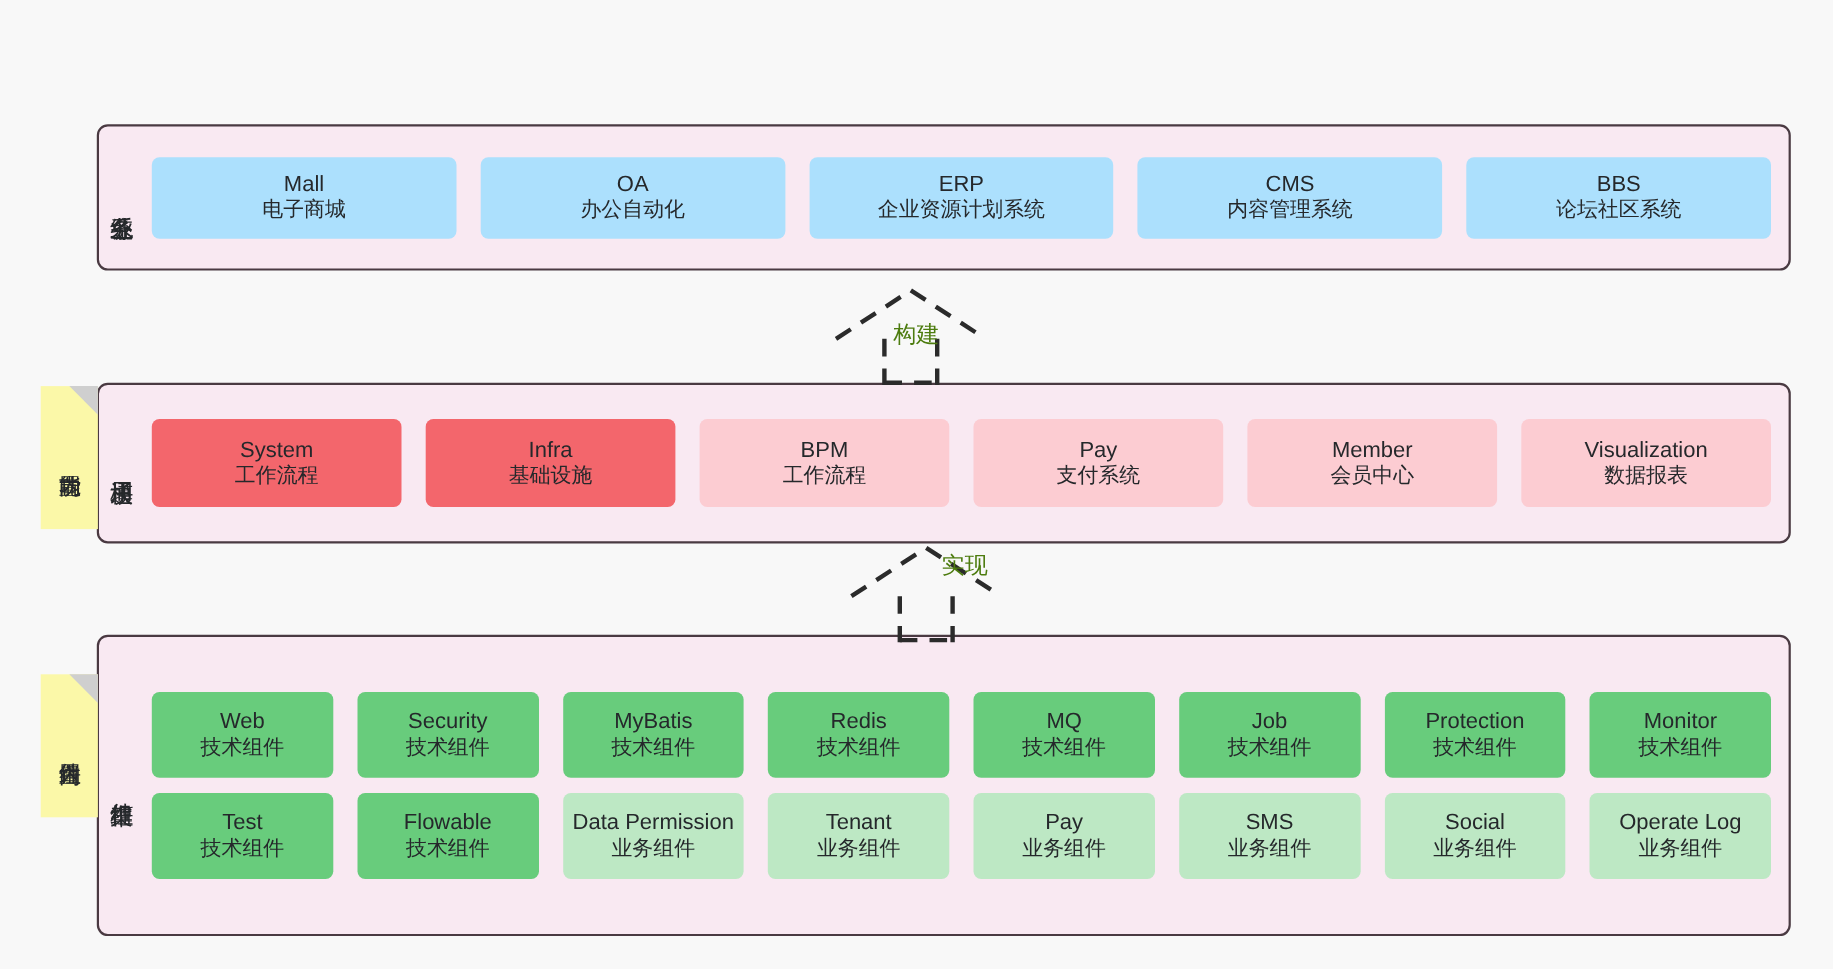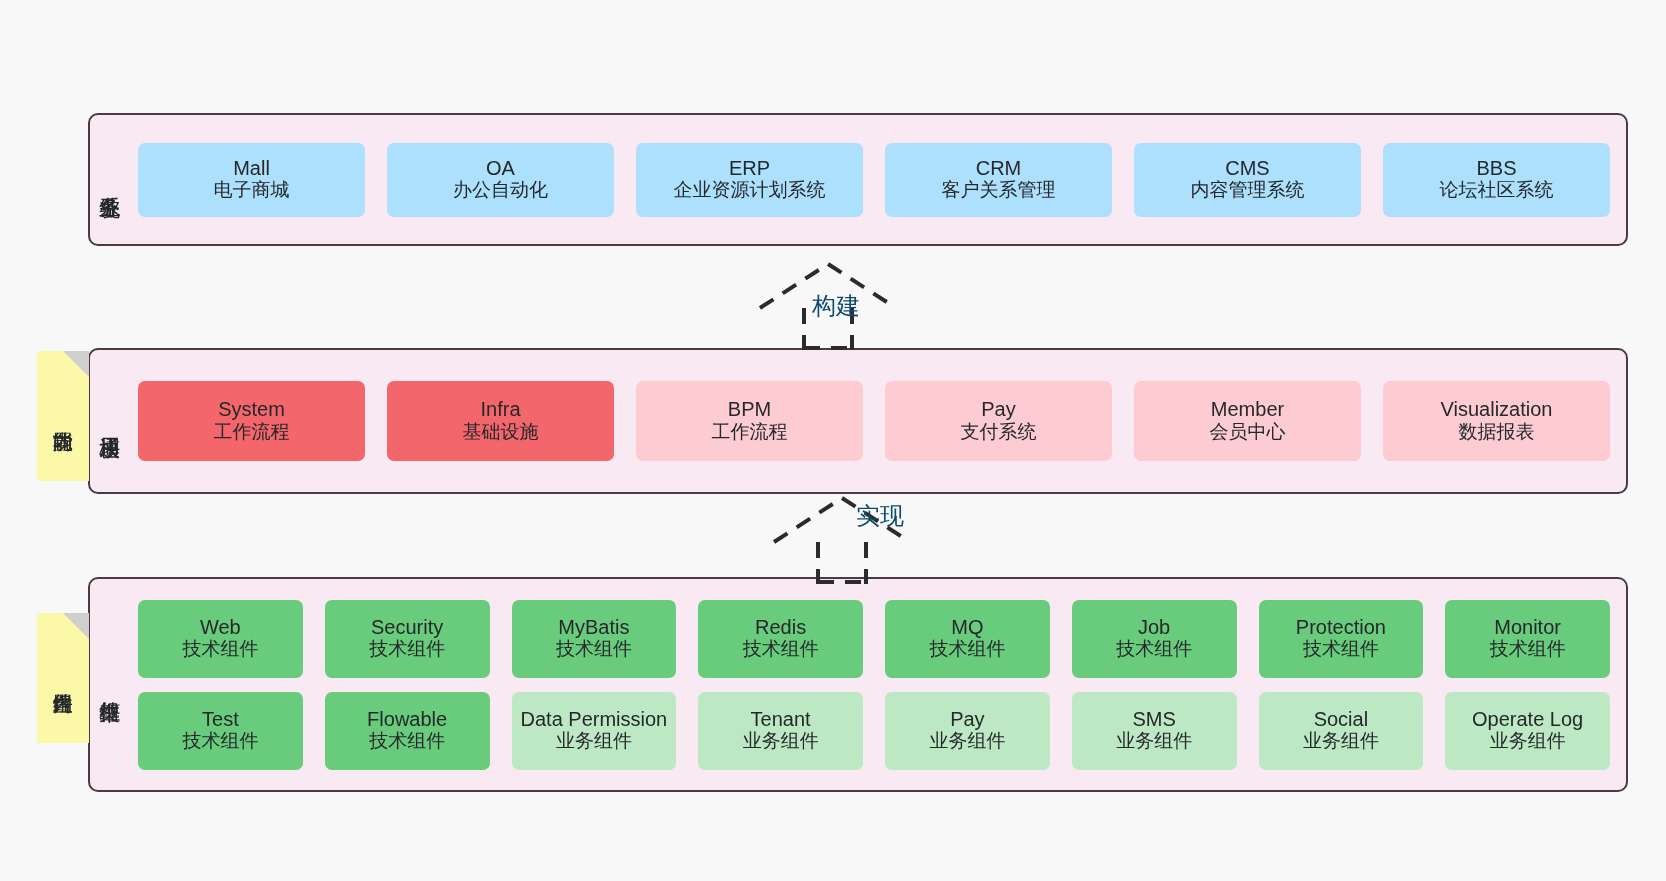--- a/index.html
+++ b/index.html
@@ -115,22 +115,22 @@
     border-top: 26px solid #cfcfcf;
   }
 
   
   .arrow {
     position: absolute;
     z-index: 4;
   }
   .arrow-label {
     position: absolute;
-    font-size: 24px;
-    color: #0c4a6e;
+    font-size: 21px;
+    color: #4d7c0f;
     background: transparent;
     white-space: nowrap;
     z-index: 6;
   }
 </style>
 </head>
 <body>
 
 <div class="layer" id="layer-business" style="left:88px; top:113px; width:1540px; height:133px;">
   <div class="layer-title">业务系统</div>
@@ -140,24 +140,20 @@
         <span class="en">Mall</span>
         <span class="cn">电子商城</span>
       </div>
       <div class="box blue">
         <span class="en">OA</span>
         <span class="cn">办公自动化</span>
       </div>
       <div class="box blue">
         <span class="en">ERP</span>
         <span class="cn">企业资源计划系统</span>
-      </div>
-      <div class="box blue">
-        <span class="en">CRM</span>
-        <span class="cn">客户关系管理</span>
       </div>
       <div class="box blue">
         <span class="en">CMS</span>
         <span class="cn">内容管理系统</span>
       </div>
       <div class="box blue">
         <span class="en">BBS</span>
         <span class="cn">论坛社区系统</span>
       </div>
     </div>
@@ -215,21 +211,21 @@
   <path d="M100 50 L100 92" fill="none" stroke="#2b2b2b" stroke-width="4" stroke-dasharray="16 11"></path>
   <path d="M52 90 L100 90" fill="none" stroke="#2b2b2b" stroke-width="4" stroke-dasharray="16 11"></path>
 </svg>
 <div class="arrow-label" style="left:826px; top:500px;margin-left:30px;">实现</div>
 
 <div class="note" style="left:37px; top:613px; width:52px; height:130px;">
   <span class="fold"></span>
   <span>内置组件</span>
 </div>
 
-<div class="layer" id="layer-framework" style="left:88px; top:577px; width:1540px; height:215px;">
+<div class="layer" id="layer-framework" style="left:88px; top:577px; width:1540px; height:274px;">
   <div class="layer-title">框架组件</div>
   <div class="layer-body">
 
     <div class="row">
       <div class="box green">
         <span class="en">Web</span>
         <span class="cn">技术组件</span>
       </div>
       <div class="box green">
         <span class="en">Security</span>

